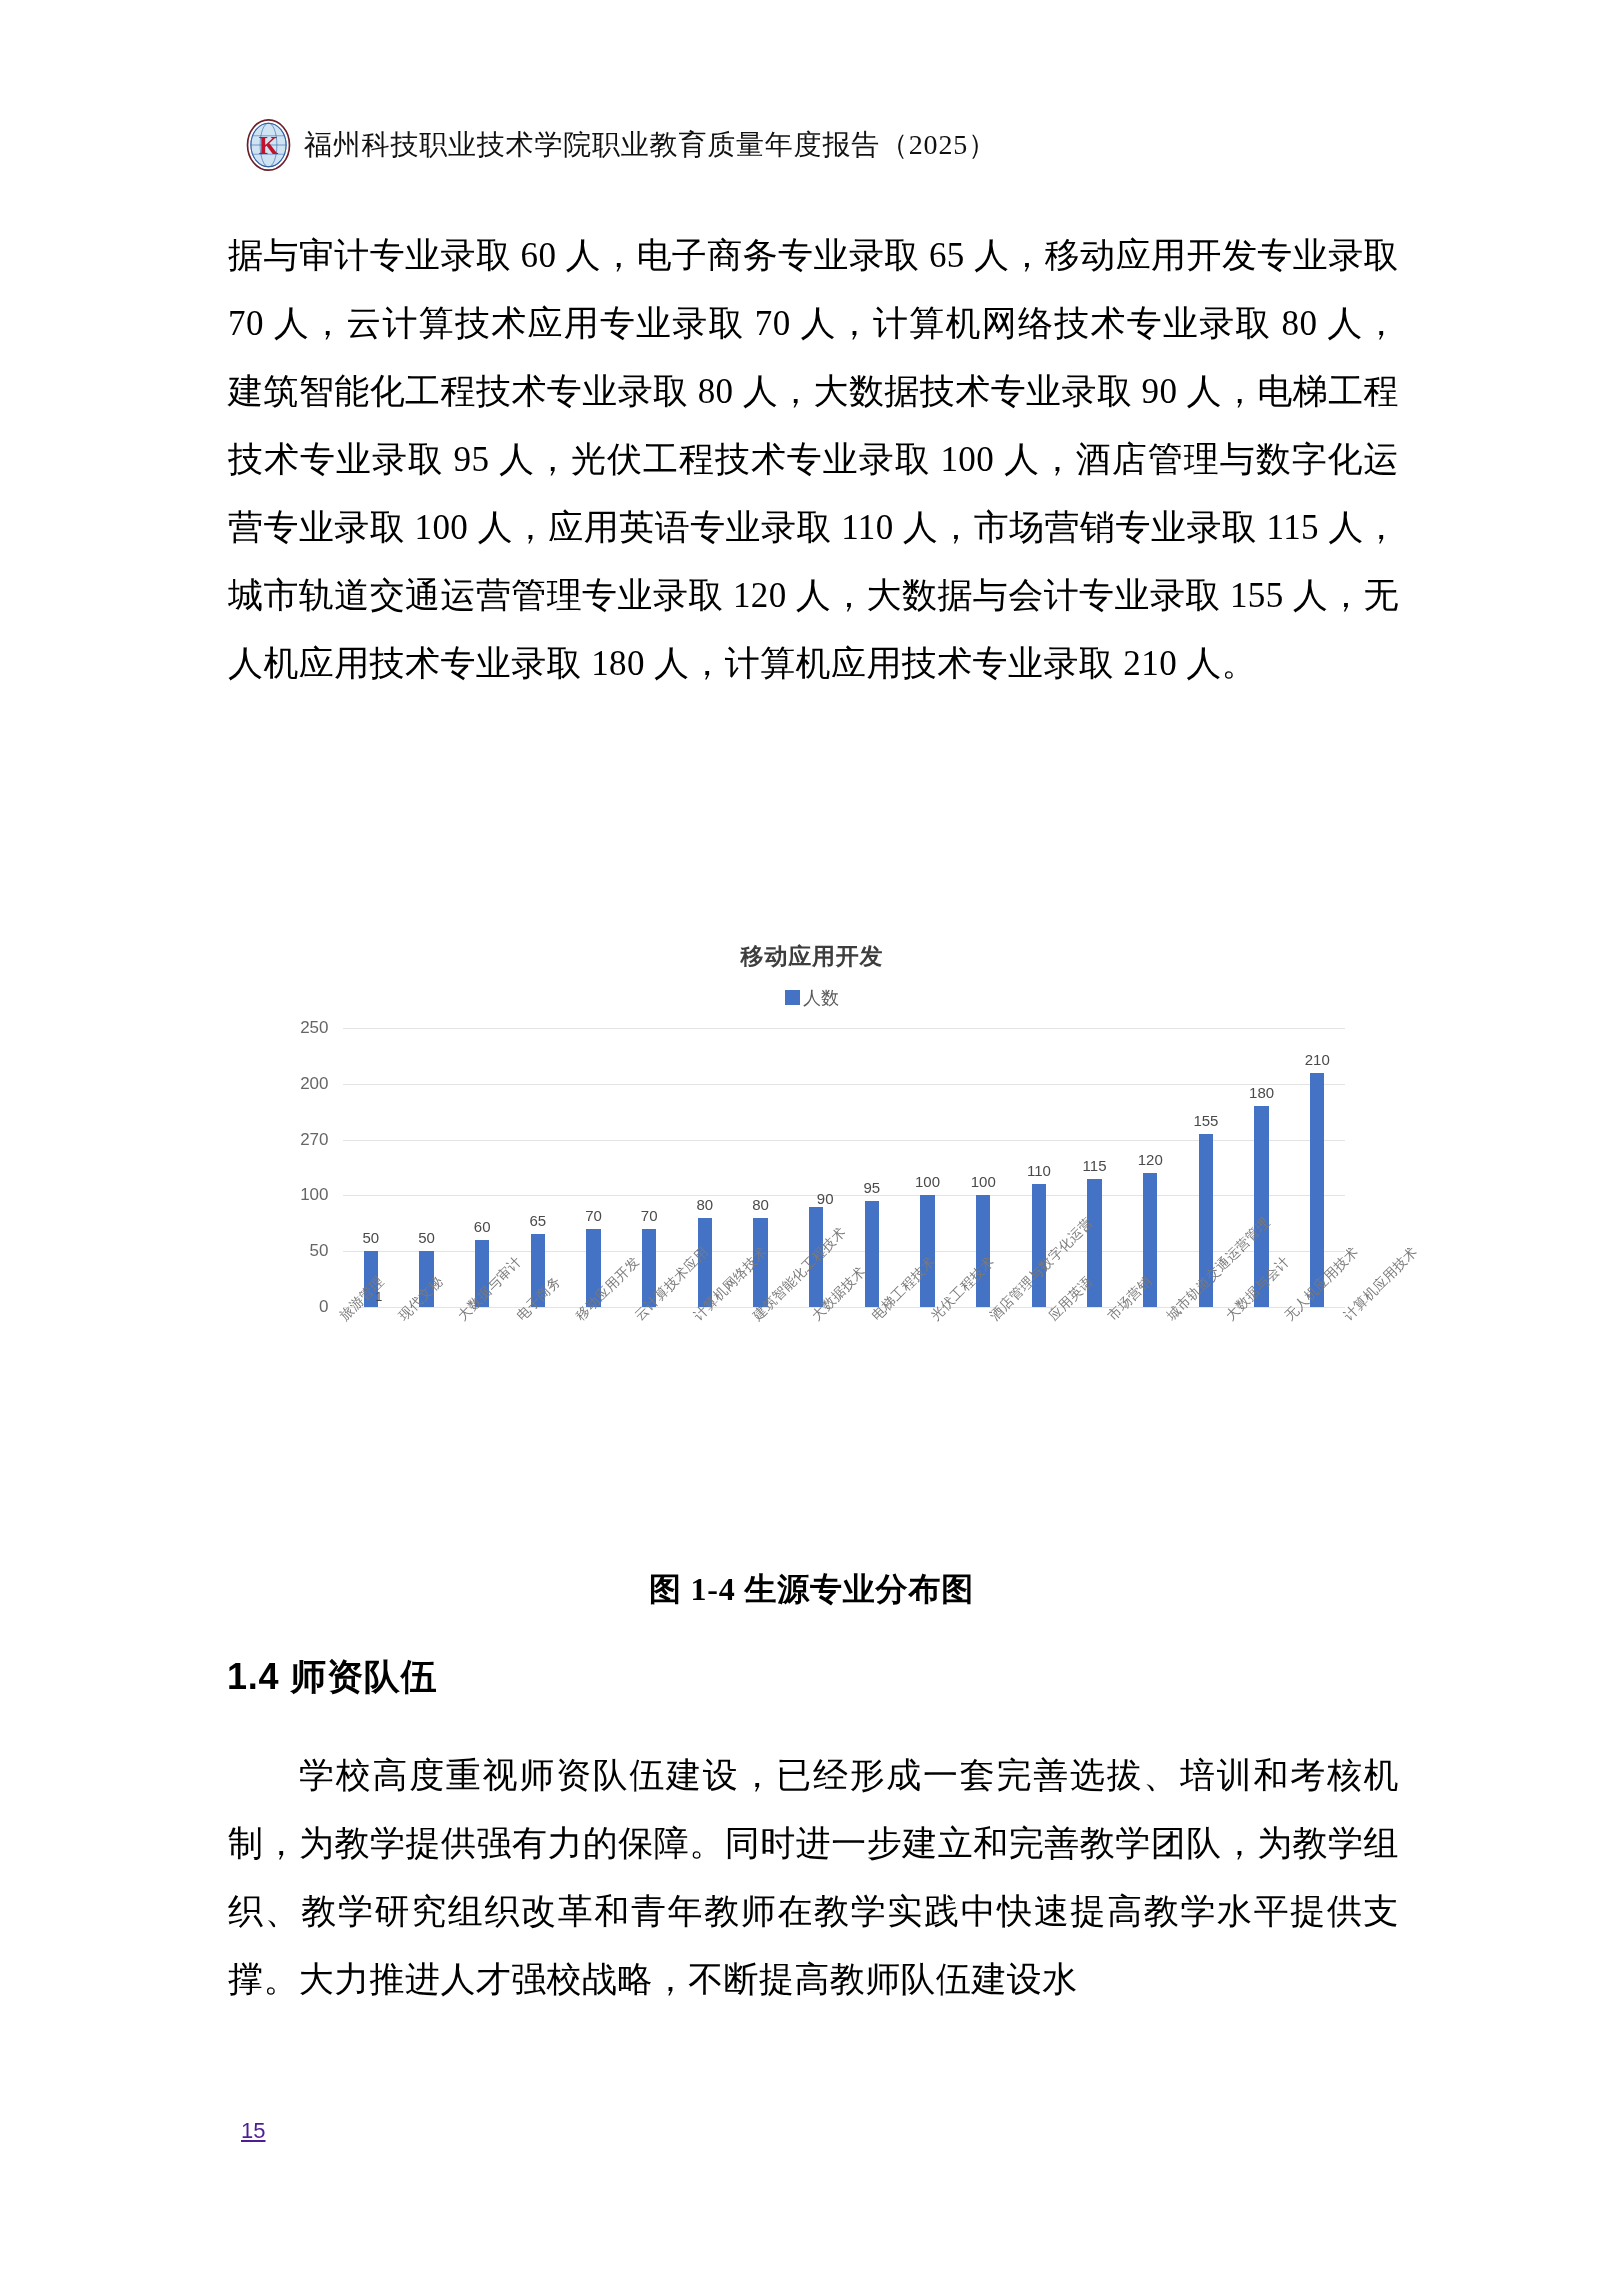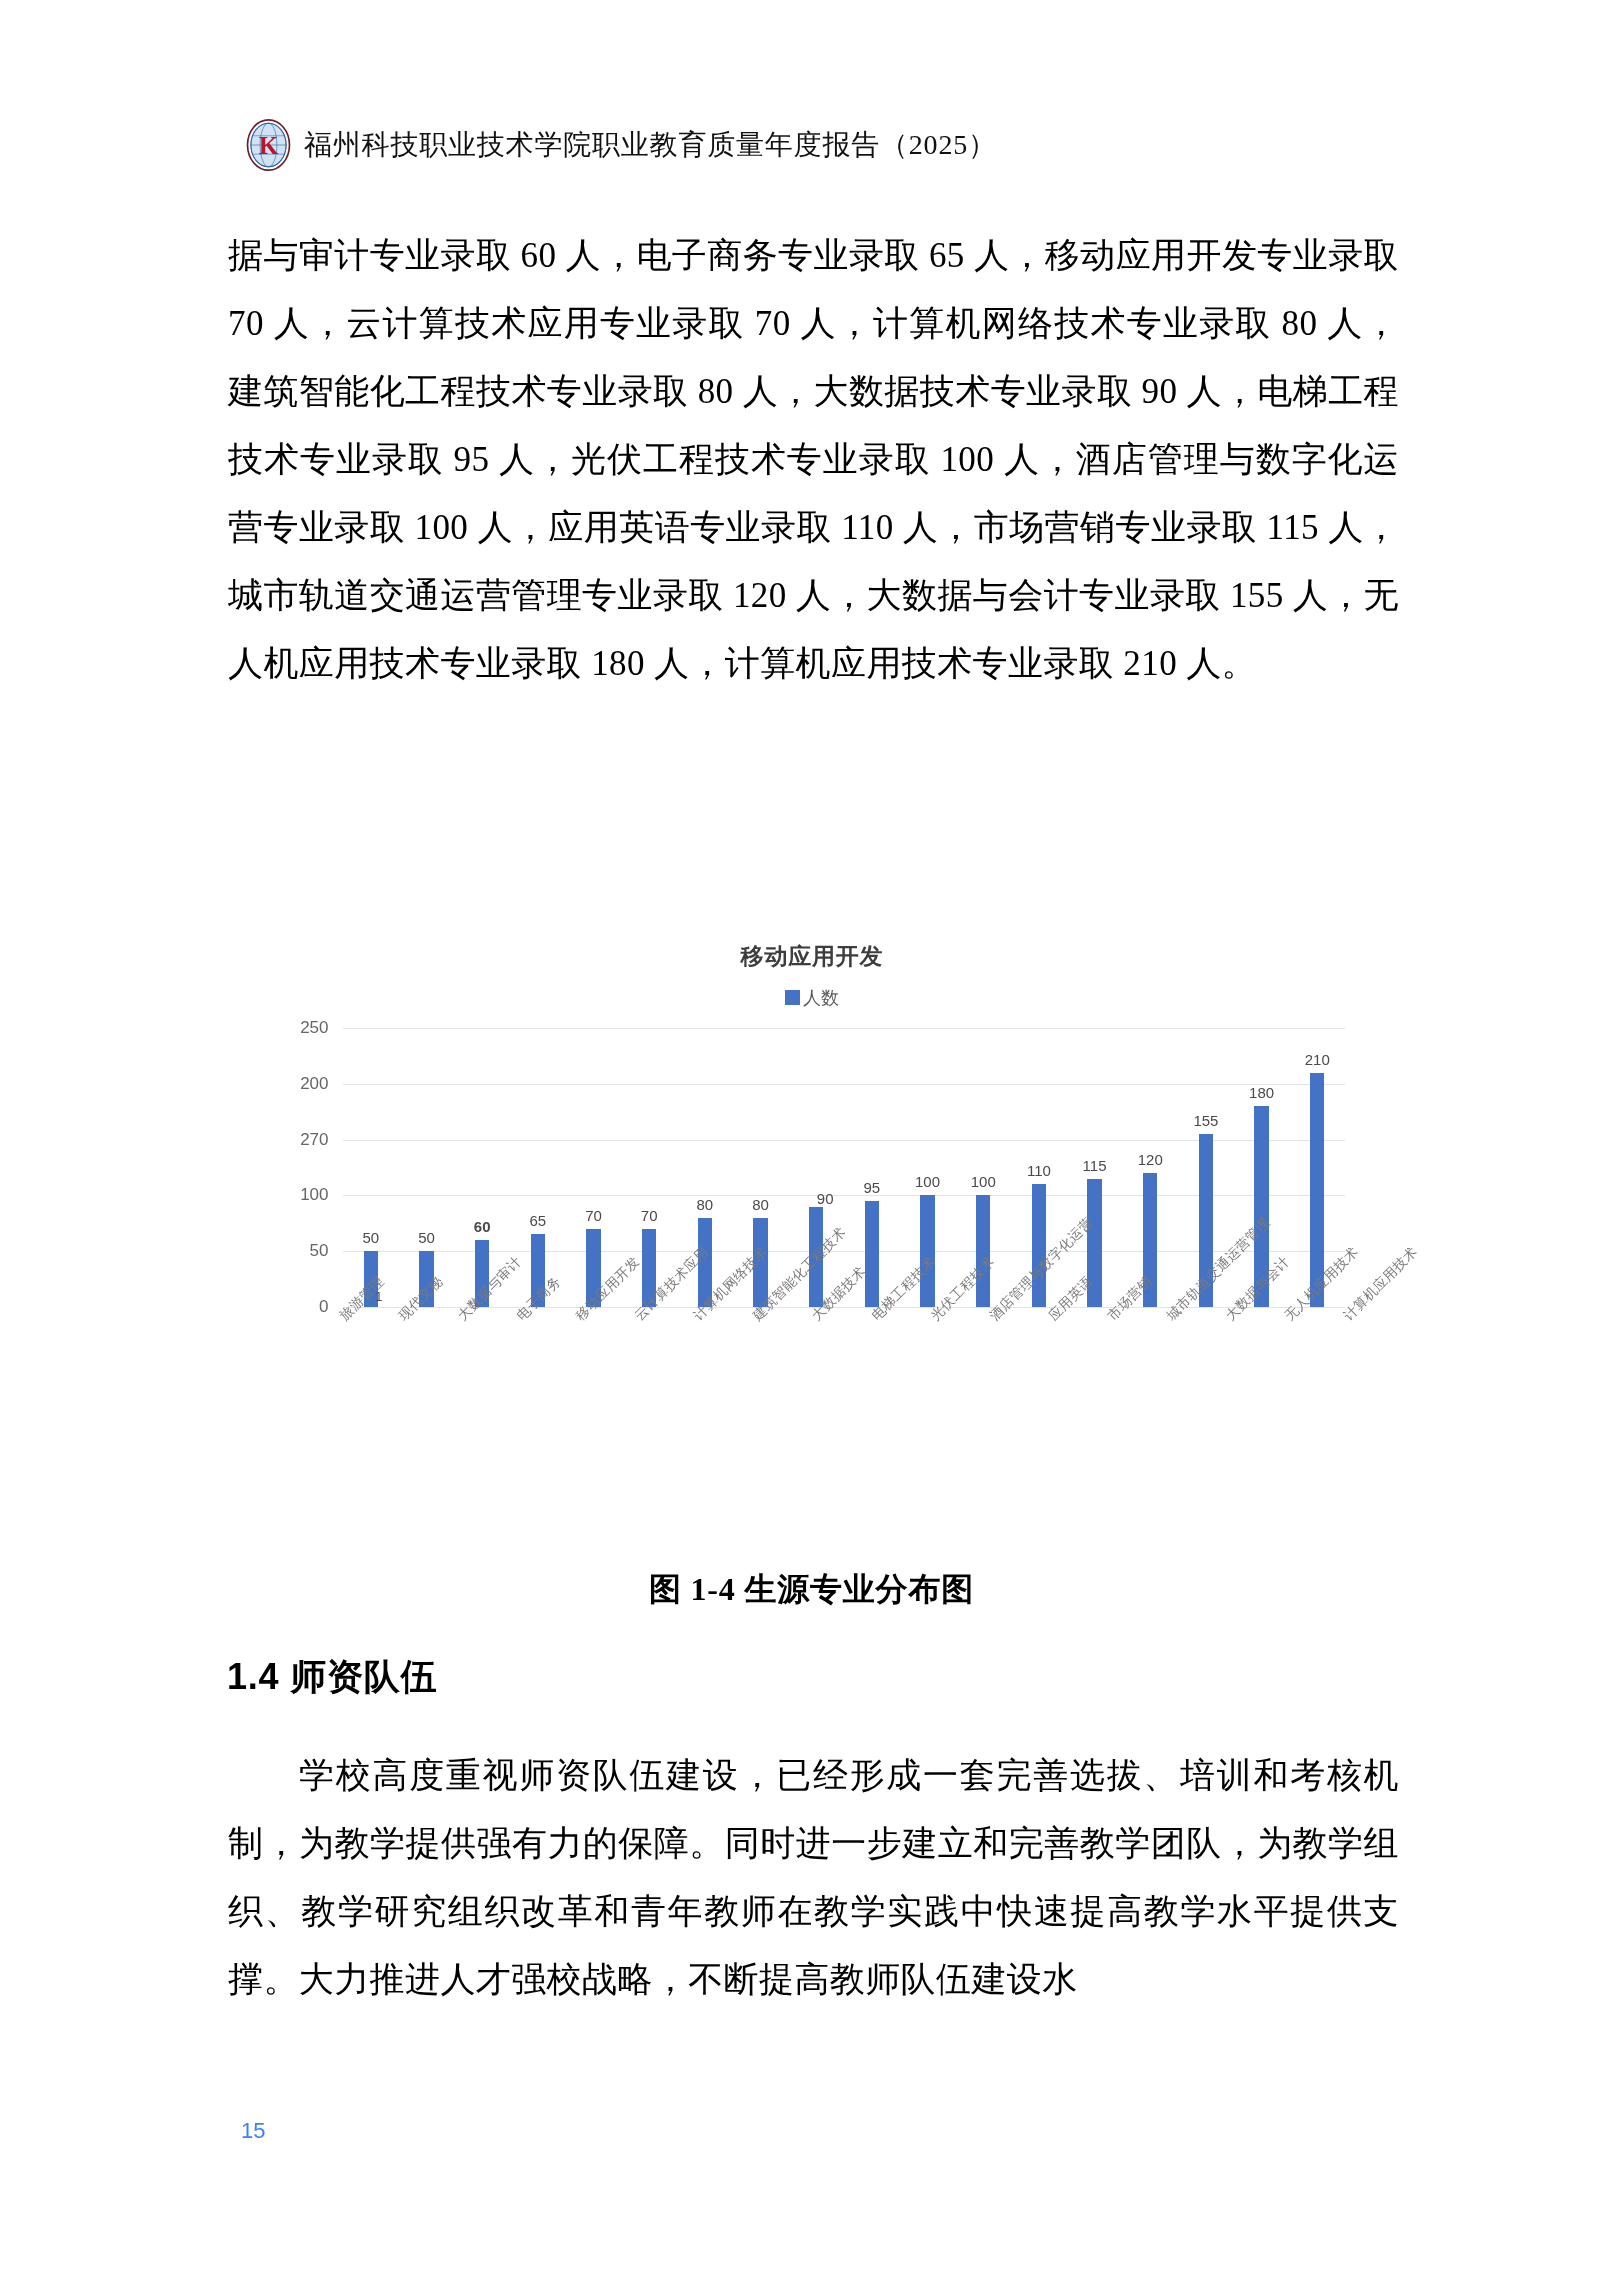--- a/index.html
+++ b/index.html
@@ -87,21 +87,22 @@
     letter-spacing: 0.8px;
     font-family: "Liberation Serif", "DejaVu Serif", serif;
   }
 
   .page-number {
     position: absolute;
     left: 241px;
     top: 2118px;
     font-size: 22px;
     font-family: "Liberation Sans", "DejaVu Sans", sans-serif;
-    color: #3b82f6;
+    color: #4c1d95;
+    text-decoration: underline;
   }
 
   
   .chart-block {
     position: absolute;
     left: 254px;
     top: 926px;
     width: 1116px;
     height: 643px;
   }
@@ -267,21 +268,21 @@
           <div class="bar-slot">
             <div class="bar-label" style="bottom: 61px;">50</div>
             <div class="bar" style="height: 56px; background: rgb(68, 114, 196);"></div>
             <div class="inside-note" style="bottom: 3.4px; left: 58%;">1</div>
           </div>
           <div class="bar-slot">
             <div class="bar-label" style="bottom: 61px;">50</div>
             <div class="bar" style="height: 56px; background: rgb(68, 114, 196);"></div>
           </div>
           <div class="bar-slot">
-            <div class="bar-label" style="bottom: 72px; font-weight: bold;">60</div>
+            <div class="bar-label" style="bottom: 72px;">60</div>
             <div class="bar" style="height: 67px; background: rgb(68, 114, 196);"></div>
           </div>
           <div class="bar-slot">
             <div class="bar-label" style="bottom: 78px;">65</div>
             <div class="bar" style="height: 73px; background: rgb(68, 114, 196);"></div>
           </div>
           <div class="bar-slot">
             <div class="bar-label" style="bottom: 83px;">70</div>
             <div class="bar" style="height: 78px; background: rgb(68, 114, 196);"></div>
           </div>

